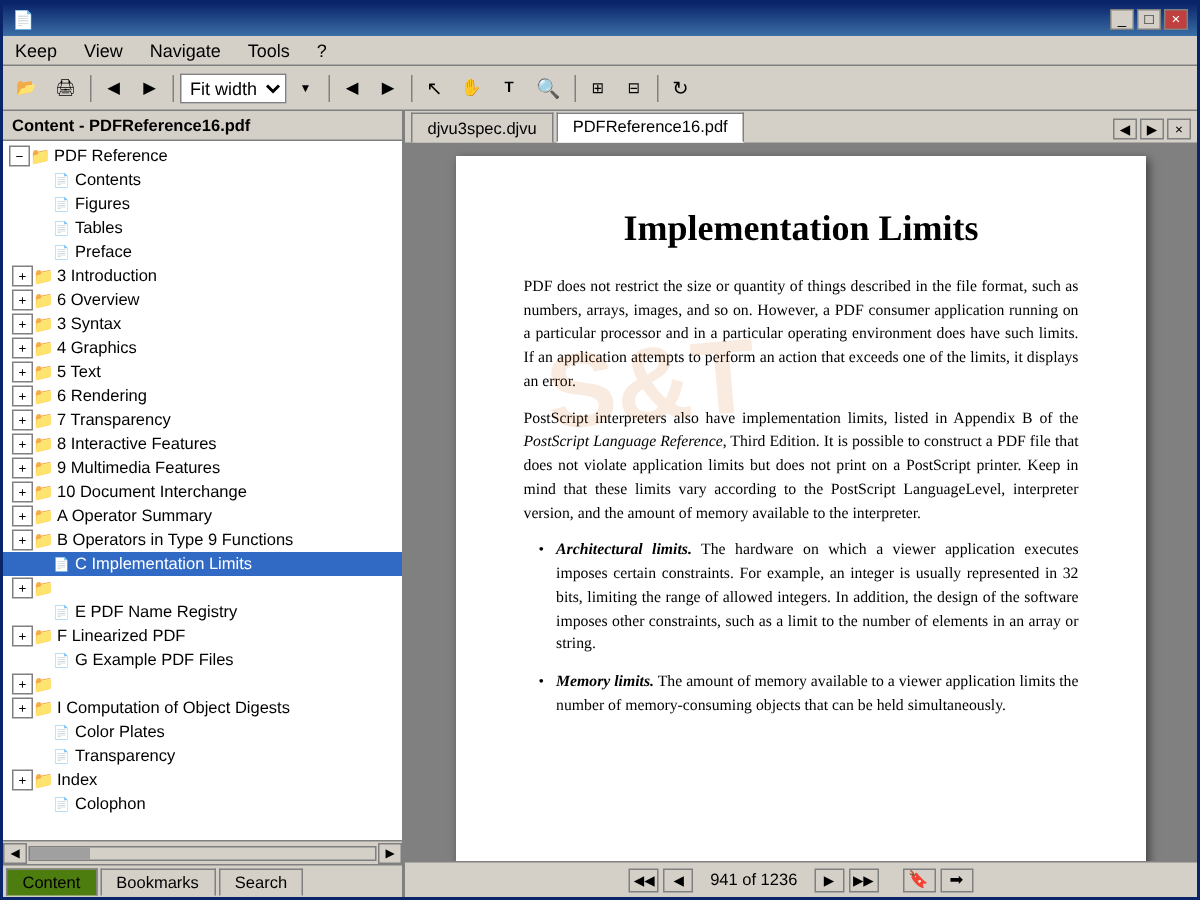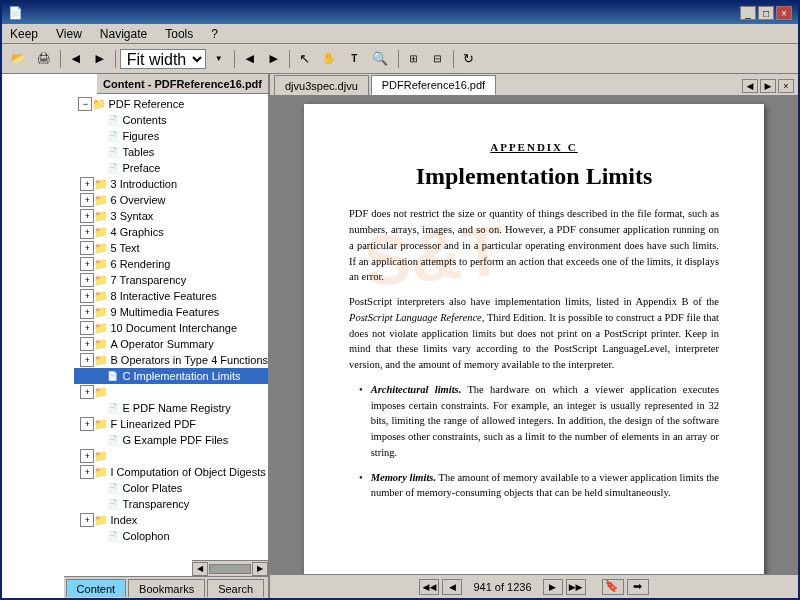--- a/index.html
+++ b/index.html
@@ -55,21 +55,21 @@
       border: 1px solid transparent;
       padding: 2px 4px;
       cursor: pointer;
       font-size: 11px;
       height: 22px;
       display: flex; align-items: center; justify-content: center;
       min-width: 22px;
     }
     .toolbar-separator { width: 1px; background: #808080; height: 18px; margin: 0 2px; }
     .zoom-select {
-      font-size: 16px;
+      font-size: 12px;
       height: 20px;
       background: white;
       border: 1px solid #808080;
       padding: 0 2px;
     }
 
     
     #tab-header {
       background: #d4d0c8;
       border-bottom: 1px solid #808080;
@@ -95,21 +95,20 @@
       z-index: 1;
     }
 
     
     #left-panel {
       width: 268px;
       border-right: 1px solid #808080;
       display: flex;
       flex-direction: column;
       background: white;
-      align-items: flex-end;
     }
     #left-panel-header {
       background: #d4d0c8;
       border-bottom: 1px solid #808080;
       padding: 2px 6px;
       font-size: 11px;
       font-weight: bold;
       height: 20px;
       display: flex; align-items: center;
     }
@@ -253,21 +252,21 @@
       padding: 1px 10px;
       font-size: 11px;
       cursor: pointer;
       border: 1px solid #808080;
       border-bottom: none;
       background: #d4d0c8;
       margin-right: 2px;
       height: 18px;
       display: flex; align-items: center;
     }
-    .panel-tab.active { background: #7dd3fc; }
+    .panel-tab.active { background: #4d7c0f; }
 
     
     #left-hscroll {
       height: 16px;
       background: #d4d0c8;
       border-top: 1px solid #808080;
       display: flex; align-items: center;
     }
     .hscroll-btn {
       width: 16px; height: 14px;
@@ -458,21 +457,21 @@
         <div class="tree-node">
           <span class="tree-spacer" style="width:4px;"></span>
           <span class="tree-expander">+</span>
           <span class="tree-icon folder-icon">📁</span>
           <span>A Operator Summary</span>
         </div>
         <div class="tree-node">
           <span class="tree-spacer" style="width:4px;"></span>
           <span class="tree-expander">+</span>
           <span class="tree-icon folder-icon">📁</span>
-          <span>B Operators in Type 4 Functions</span>
+          <span>B Operators in Type 9 Functions</span>
         </div>
         <div class="tree-node selected">
           <span class="tree-spacer" style="width:18px;"></span>
           <span class="tree-spacer" style="width:14px;"></span>
           <span class="tree-icon" style="color:#c0c0ff;">📄</span>
           <span>C Implementation Limits</span>
         </div>
         <div class="tree-node">
           <span class="tree-spacer" style="width:4px;"></span>
           <span class="tree-expander">+</span>
@@ -570,23 +569,20 @@
         </div>
       </div>
 
       <div id="pdf-area" class="pdf-area-scroll" style="flex:1; overflow-y:scroll; overflow-x:hidden; background:#808080; display:flex; flex-direction:column; align-items:center; padding:8px;">
         <div id="pdf-page" style="background:white; width:460px; min-height:520px; padding:35px 45px; box-shadow:2px 2px 6px rgba(0,0,0,0.5); font-family:'Times New Roman',serif; font-size:11px; line-height:1.5; position:relative;">
 
           <div id="watermark" style="position:absolute; top:100px; left:60px; opacity:0.12; font-size:70px; color:#d06000; font-weight:bold; transform:rotate(-5deg); pointer-events:none; font-family:sans-serif; z-index:1;">
             <span>S&amp;T</span>
           </div>
 
-          <div class="pdf-appendix" style="text-align:center; font-size:11px; font-weight:bold; letter-spacing:2px; margin-bottom:6px; text-decoration:underline;">
-            <span>APPENDIX C</span>
-          </div>
           <div class="pdf-title" style="text-align:center; font-size:24px; font-weight:bold; margin-bottom:16px; line-height:1.2;">
             <span>Implementation Limits</span>
           </div>
           <div class="pdf-body" style="font-size:10.5px; line-height:1.5; text-align:justify;">
             <p style="margin-bottom:9px;">PDF does not restrict the size or quantity of things described in the file format, such as numbers, arrays, images, and so on. However, a PDF consumer application running on a particular processor and in a particular operating environment does have such limits. If an application attempts to perform an action that exceeds one of the limits, it displays an error.</p>
             <p style="margin-bottom:9px;">
               <span>PostScript interpreters also have implementation limits, listed in Appendix B of the </span><span style="font-style:italic;">PostScript Language Reference</span><span>, Third Edition. It is possible to construct a PDF file that does not violate application limits but does not print on a PostScript printer. Keep in mind that these limits vary according to the PostScript LanguageLevel, interpreter version, and the amount of memory available to the interpreter.</span>
             </p>
             <div class="pdf-bullet" style="display:flex; gap:8px; margin-bottom:9px; margin-left:10px;">
               <span class="pdf-bullet-dot" style="flex-shrink:0; margin-top:0;">•</span>

